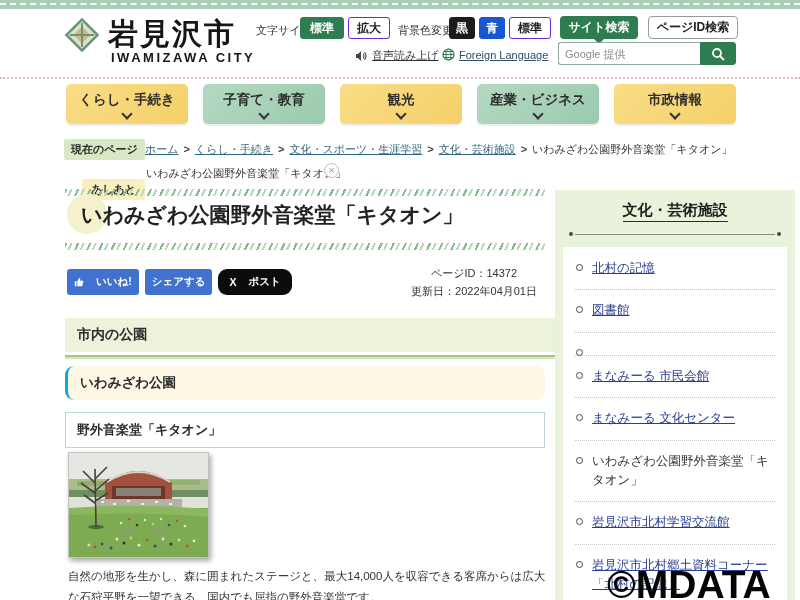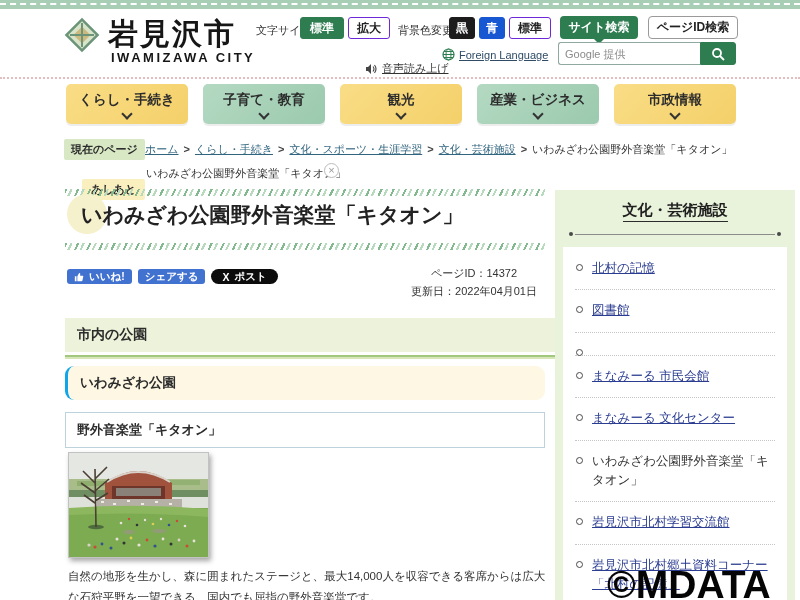--- a/index.html
+++ b/index.html
@@ -22,21 +22,21 @@
           display:flex; align-items:center; justify-content:center; cursor:pointer; }
   .chip.green { background:#2e7d51; color:#fff; border:1px solid #2e7d51; }
   .chip.white { background:#fff; color:#222; border:1px solid #6d28d9; }
   .chip.black { background:#1c1c1c; color:#fff; border:1px solid #1c1c1c; }
   .chip.blue  { background:#1757d1; color:#fff; border:1px solid #1757d1; }
   .c-std1 { left:300px; width:44px; } .c-exp { left:348px; width:42px; }
   .c-blk { left:449px; width:26px; } .c-blu { left:479px; width:26px; } .c-std2 { left:509px; width:42px; }
 
   .util-link { position:absolute; top:48px; font-size:11px; color:#333; text-decoration:underline;
                display:flex; align-items:center; gap:4px; cursor:pointer; }
-  .l-tts { left:365px;margin-top:13px; } .l-foreign { left:442px; color:#2f4b66; }
+  .l-tts { left:355px; } .l-foreign { left:442px; color:#2f4b66; }
 
   .btn-sitesearch { position:absolute; left:560px; top:16px; width:78px; height:23px; background:#2e7d51; color:#fff;
                     font-size:12px; font-weight:bold; border:none; border-radius:4px; cursor:pointer; }
   .btn-sitesearch::after { content:""; position:absolute; left:50%; top:100%; margin-left:-5px;
                     border:5px solid transparent; border-top-color:#2e7d51; }
   .btn-idsearch { position:absolute; left:648px; top:16px; width:90px; height:23px; background:#fff; color:#222;
                   font-size:12px; font-weight:bold; border:1px solid #9a9a9a; border-radius:4px; cursor:pointer; }
   .search-input { position:absolute; left:558px; top:42px; width:142px; height:23px; border:1px solid #8fa8a0;
                   border-right:none; border-radius:3px 0 0 3px; font-size:11px; padding:0 6px; color:#444; }
   .search-input::placeholder { color:#8a8a8a; }
@@ -72,22 +72,22 @@
   .main { position:absolute; left:65px; top:185px; width:480px; }
   .leaf { position:absolute; left:0; width:480px; height:7px;
           background:repeating-linear-gradient(115deg,#83b98e 0 2px,transparent 2px 5px,#b7dabf 5px 7px,transparent 7px 11px); }
   .leaf1 { top:4px; } .leaf2 { top:58px; }
   .page-title { position:absolute; left:2px; top:16px; font-size:21px; font-weight:bold; color:#222; padding-left:14px; }
   .page-title::before { content:""; position:absolute; left:0; top:-7px; width:40px; height:40px; border-radius:50%;
                         background:#f5f1cd; z-index:0; }
   .page-title span { position:relative; z-index:1; }
 
   .social { position:absolute; left:2px; top:84px; display:flex; gap:6px; align-items:center; }
-  .sbtn { font-size:10.5px; font-weight:bold; color:#fff; border:none; cursor:pointer; height:15px;
-          display:flex; align-items:center; gap:5px; padding:0 7px; }
+  .sbtn { font-size:10.5px; font-weight:bold; color:#fff; border:none; cursor:pointer; height:26px;
+          display:flex; align-items:center; gap:12px; padding:0 7px; }
   .sbtn.like, .sbtn.share { background:#4272d0; border-radius:3px; }
   .sbtn.post { background:#0c0c0c; border-radius:9px; padding:0 11px; }
   .meta { position:absolute; right:8px; top:80px; text-align:center; font-size:11px; color:#333; line-height:1.6; }
 
   .band1 { position:absolute; left:0; top:133px; width:516px; background:#edf3da; font-size:14px; font-weight:bold;
            color:#2c2c2c; padding:8px 12px; box-shadow:0 3px 0 #fff, 0 5px 0 #a2c77e, 0 7px 0 #d6e6b6; }
   .band2 { position:absolute; left:0; top:181px; width:480px; background:#fdf7e4; border-left:3px solid #0ea5e9;
            font-size:13.5px; font-weight:bold; color:#2c2c2c; padding:8px 12px;border-radius:9px; }
   .band3 { position:absolute; left:0; top:227px; width:480px; background:#fff; border:1px solid #bdd3dc;
            font-size:13px; font-weight:bold; color:#2c2c2c; padding:8px 11px; }

